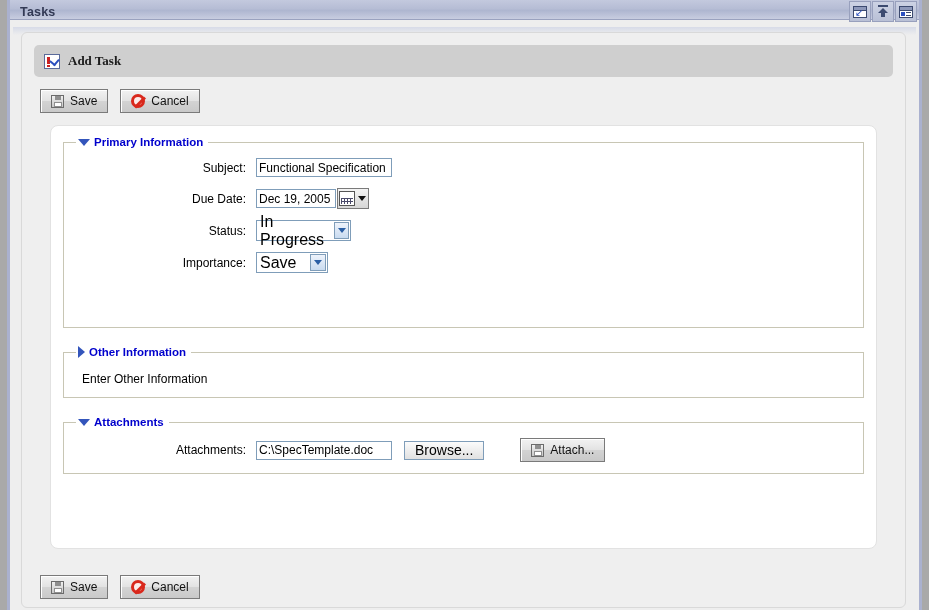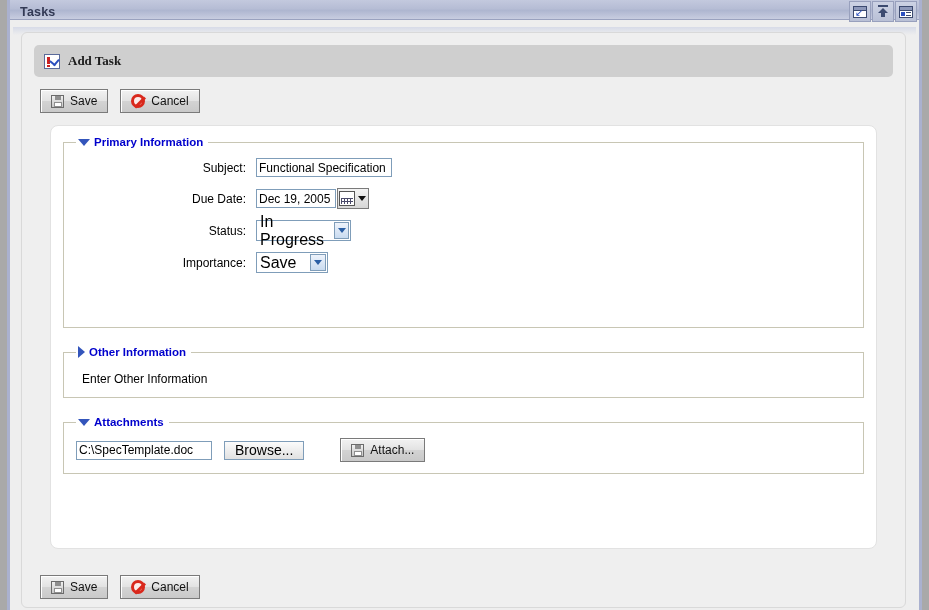--- a/index.html
+++ b/index.html
@@ -574,20 +574,21 @@
             <div class="static-text">Enter Other Information</div>
           </fieldset>
 
           <fieldset class="group grp-attach">
             <legend>
               <span class="twisty-down"></span>
               <span>Attachments</span>
             </legend>
 
             <div class="row">
+              <div class="lbl">Attachments:</div>
               <input class="fld-text w-file" type="text" value="C:\SpecTemplate.doc" style="">
               <button class="browse-btn">Browse...</button>
               <button class="btn attach-btn">
                 <span class="floppy"></span>
                 <span>Attach...</span>
               </button>
             </div>
           </fieldset>
 
         </div>

